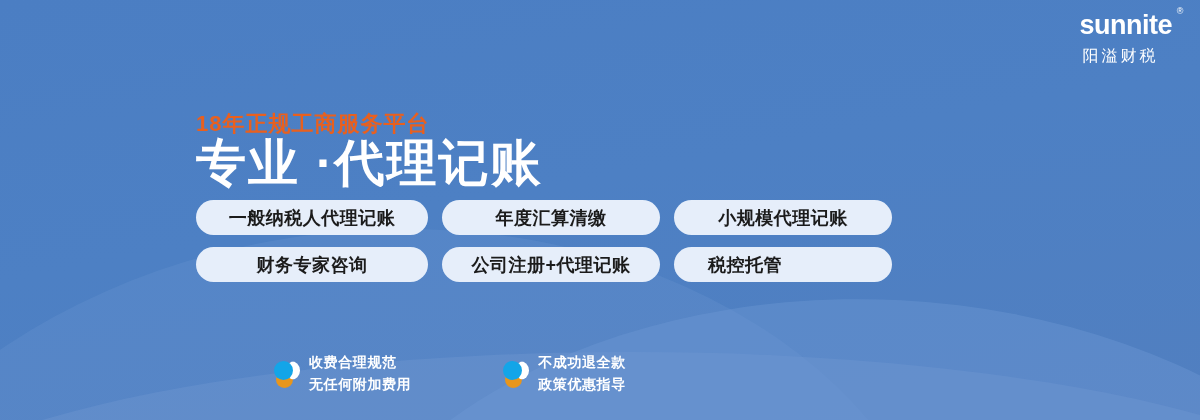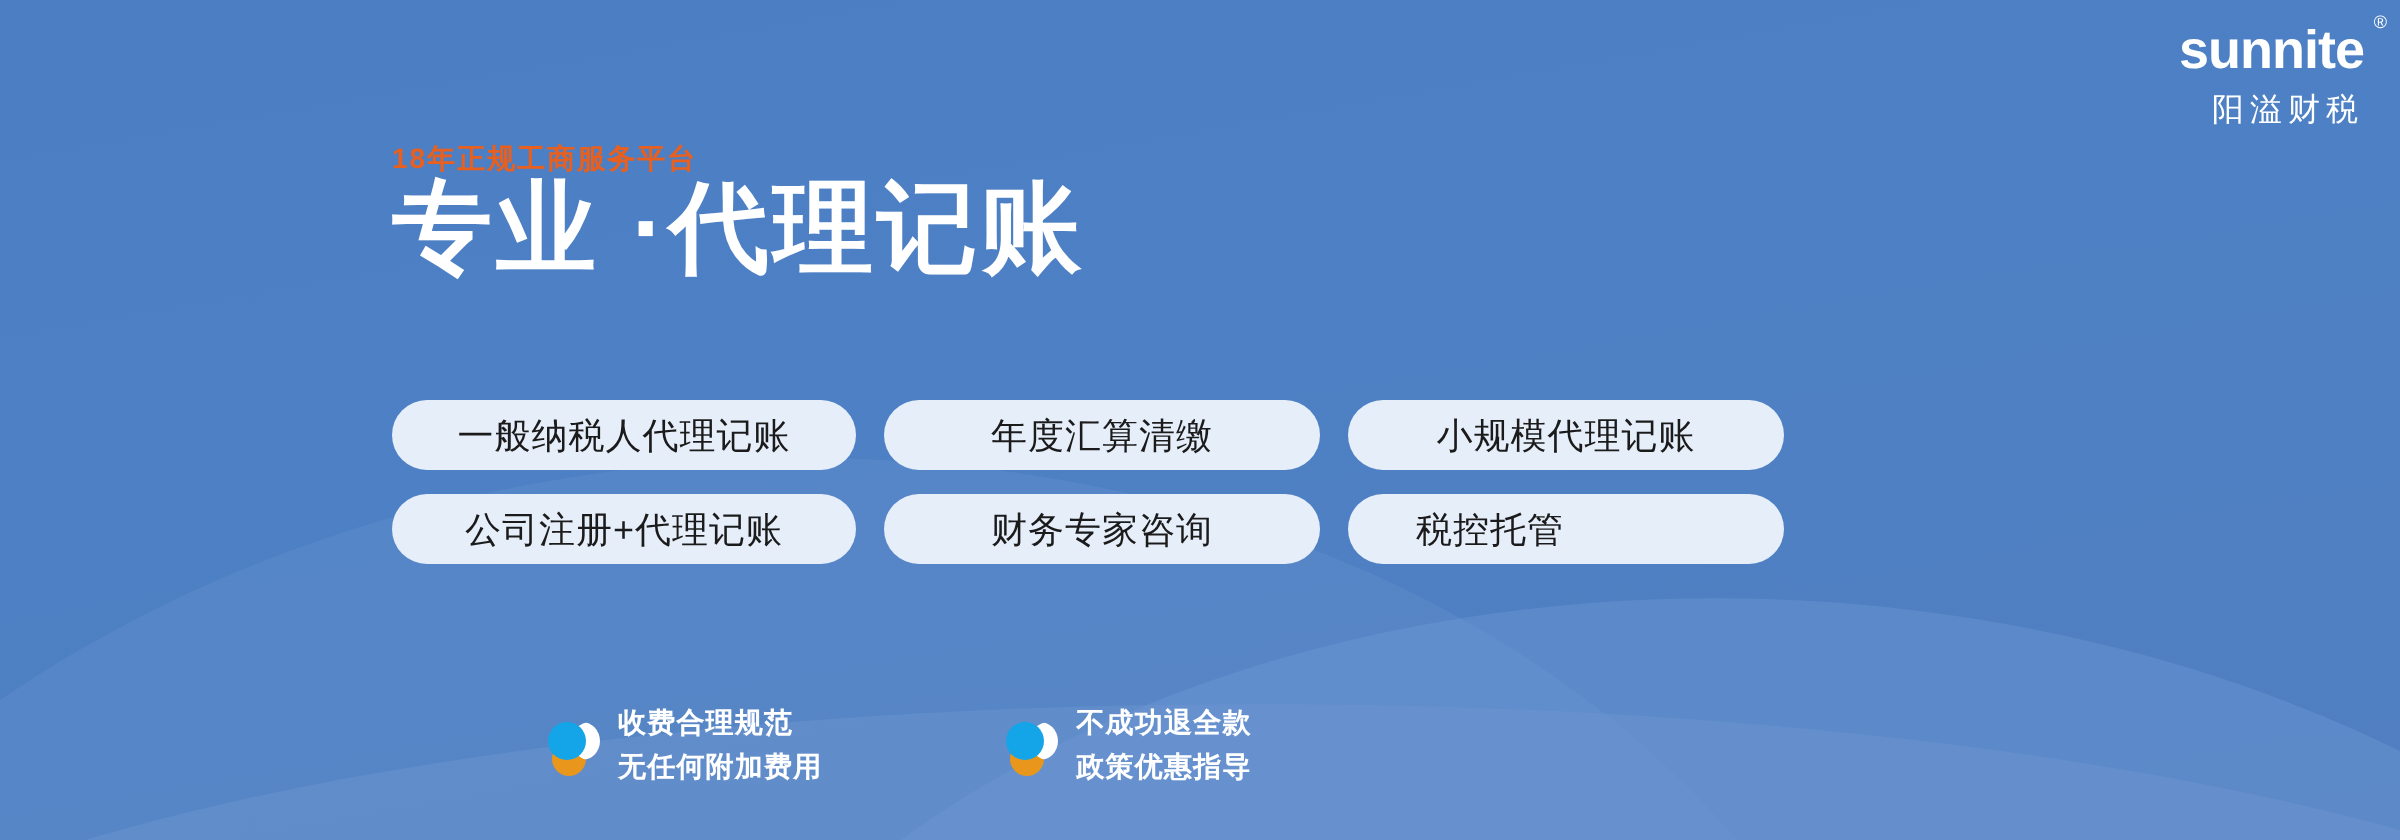--- a/index.html
+++ b/index.html
@@ -50,22 +50,22 @@
     height: 300px;
     background: #7099d2;
     opacity: .38;
     border-radius: 50% 50% 0 0 / 60% 60% 0 0;
   }
 
   
   .logo {
     position: absolute;
     top: 12px;
-    right: 18px;
-    text-align: right;
+    right: 28px;
+    text-align: left;
     color: #ffffff;
     line-height: 1;
   }
   .logo-word {
     position: relative;
     display: inline-block;
     font-size: 27px;
     font-weight: 700;
     letter-spacing: -0.5px;
     color: #ffffff;
@@ -87,25 +87,26 @@
     color: #ffffff;
   }
 
   
   .copy {
     position: absolute;
     left: 196px;
     top: 72px;
   }
   .eyebrow {
-    font-size: 14px;
+    font-size: 22px;
     font-weight: 700;
     color: #e8601f;
     letter-spacing: 1px;
     line-height: 1.1;
+    margin-top: 40px;
   }
   .headline {
     font-size: 50px;
     font-weight: 700;
     color: #ffffff;
     letter-spacing: 2px;
     line-height: 1.08;
     white-space: nowrap;
   }
 
@@ -120,21 +121,21 @@
     column-gap: 14px;
     row-gap: 12px;
   }
   .pill {
     background: #e6eefa;
     border-radius: 18px;
     display: flex;
     align-items: center;
     justify-content: center;
     font-size: 18px;
-    font-weight: 400;
+    font-weight: 700;
     color: #1b1b1b;
     letter-spacing: .5px;
     white-space: nowrap;
     cursor: pointer;
   }
   .pill.align-left {
     justify-content: flex-start;
     padding-left: 34px;
   }
 
@@ -216,22 +217,22 @@
 
   <div class="copy">
     <div class="eyebrow">18年正规工商服务平台</div>
     <div class="headline">专业 ·代理记账</div>
   </div>
 
   <div class="pill-grid">
     <div class="pill">一般纳税人代理记账</div>
     <div class="pill">年度汇算清缴</div>
     <div class="pill">小规模代理记账</div>
+    <div class="pill">财务专家咨询</div>
     <div class="pill">公司注册+代理记账</div>
-    <div class="pill">财务专家咨询</div>
     <div class="pill align-left">税控托管</div>
   </div>
 
   <div class="features">
 
     <div class="feature">
       <span class="feature-icon">
         <span class="dot-amber"></span>
         <span class="crescent"></span>
         <span class="dot-blue"></span>

